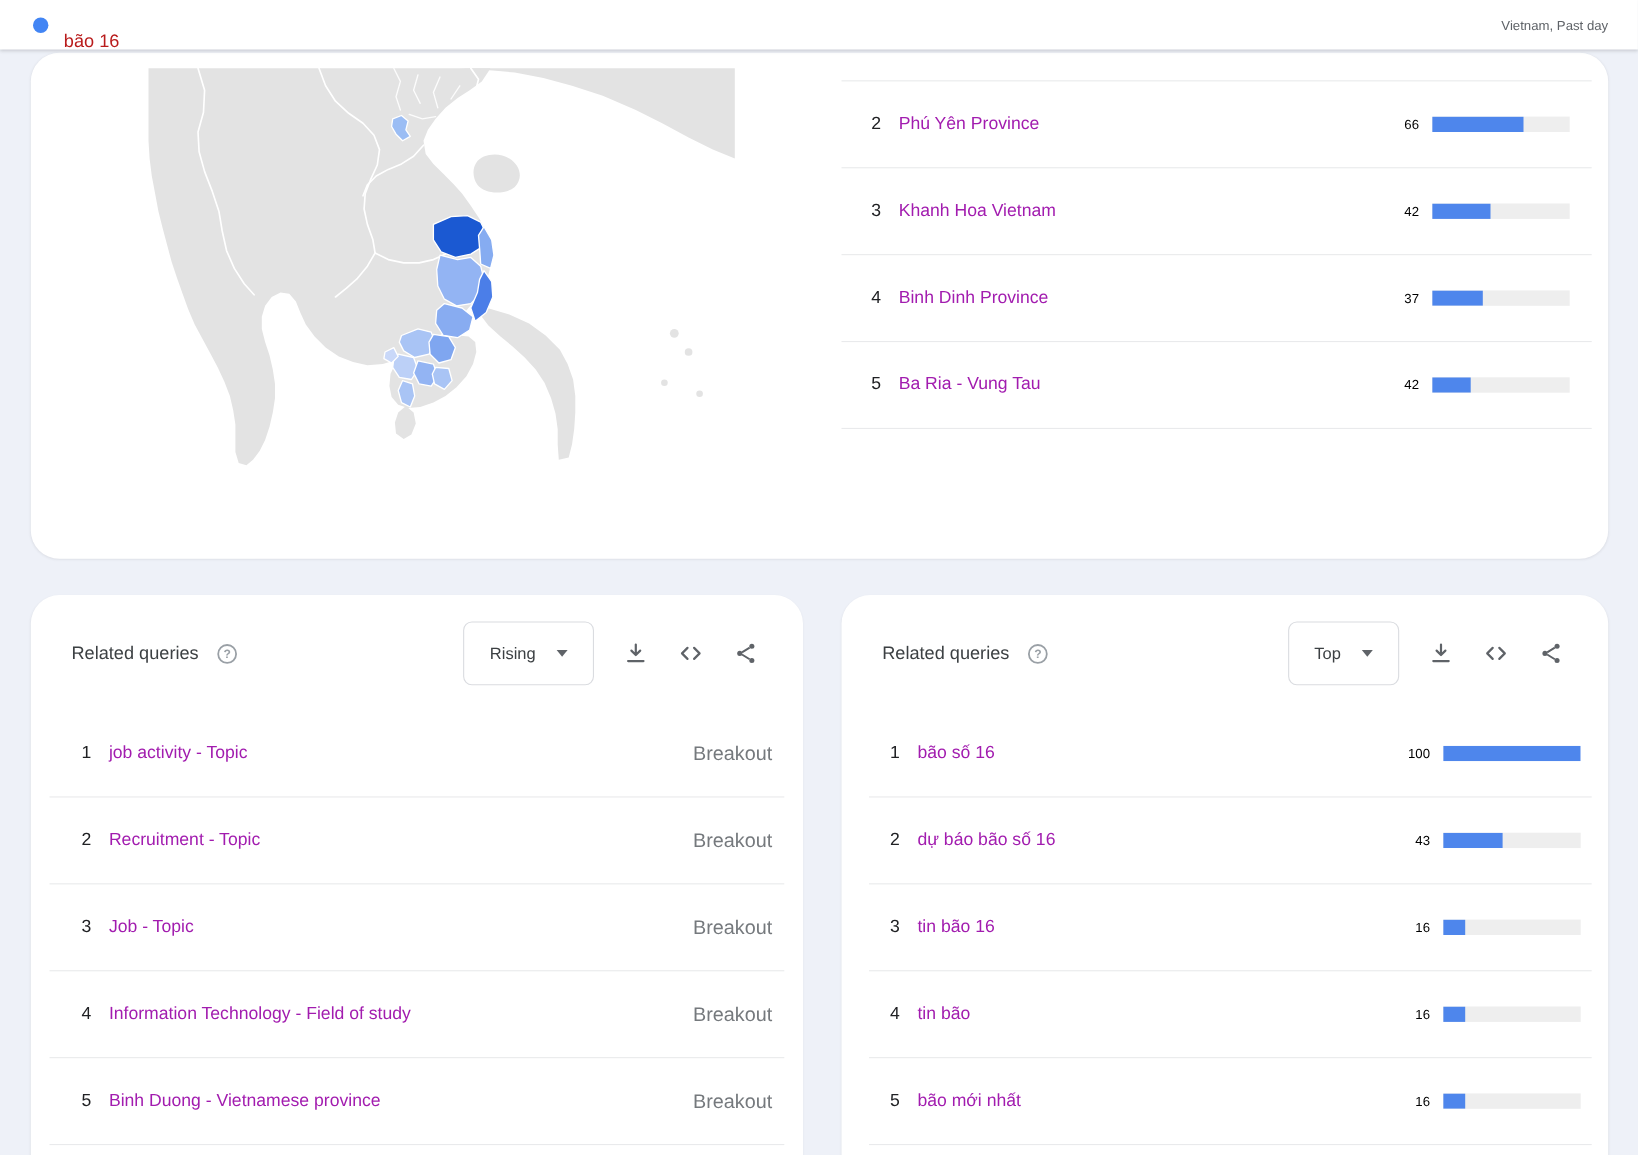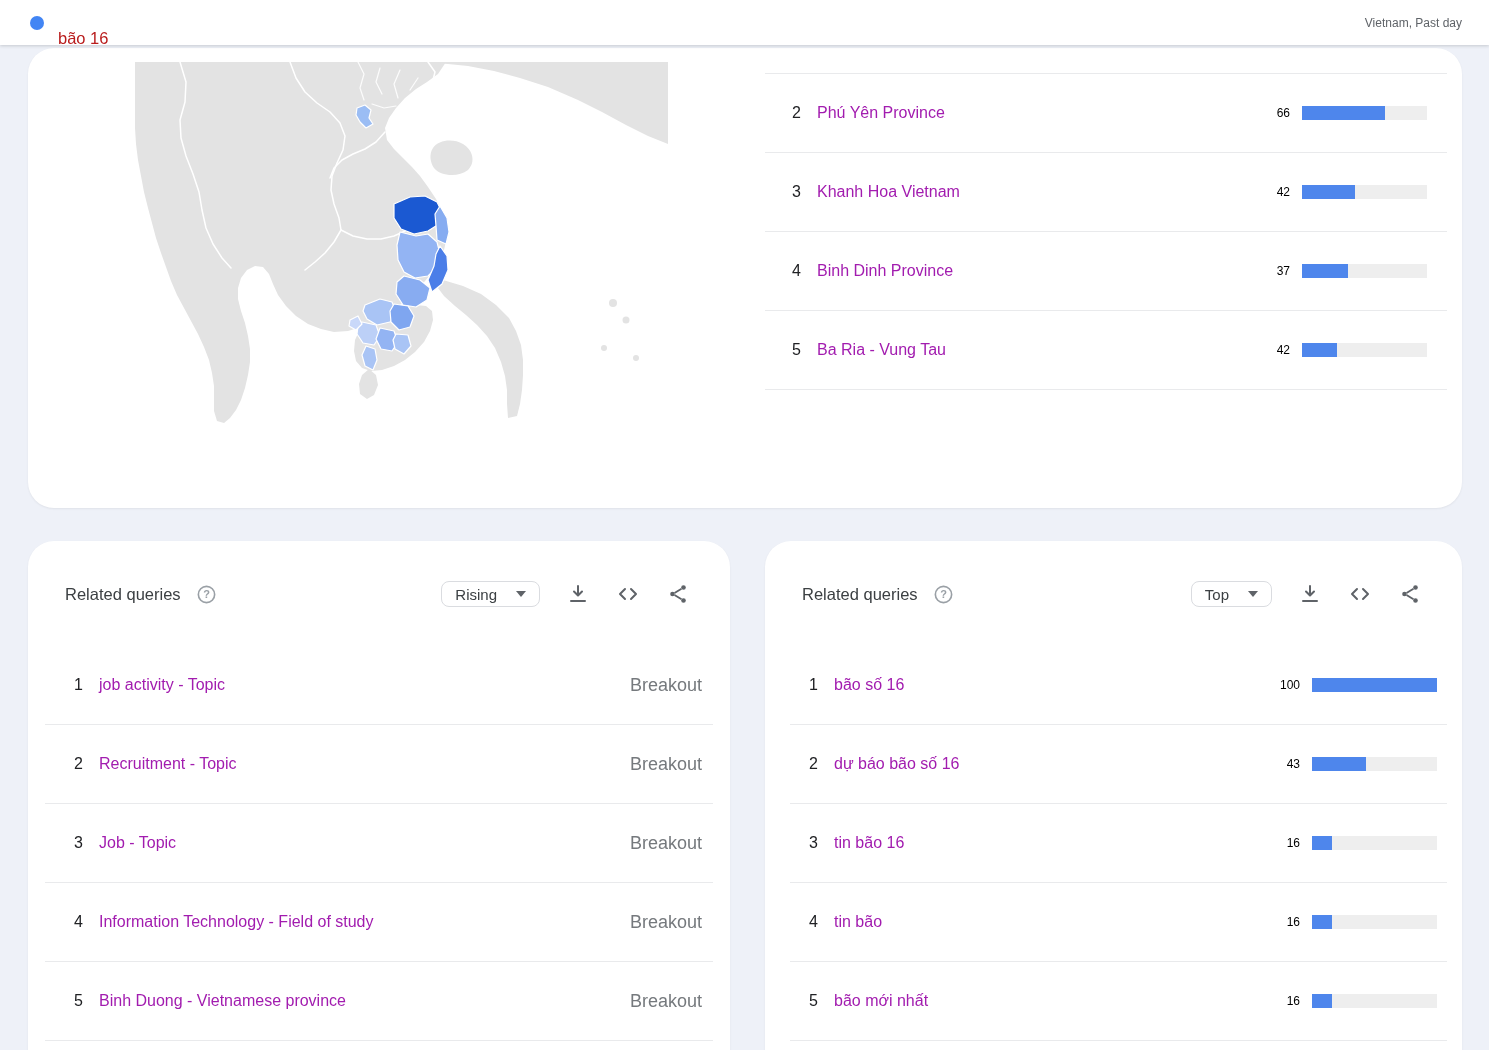--- a/index.html
+++ b/index.html
@@ -49,22 +49,22 @@
   .pag-btn { width:24px; height:24px; cursor:pointer; }
   .pag-btn svg { width:24px; height:24px; }
   
   .widget-head {
     position:absolute; left:0; top:31px; width:100%; height:44px;
     display:flex; align-items:center; padding:0 40px 0 37px;
   }
   .widget-title { font-size:16.5px; color:#3c4043; white-space:nowrap; }
   .help { width:23px; height:23px; margin-left:14px; flex:none; cursor:pointer; }
   .dropdown {
-    margin-left:auto; height:26px; border:1px solid #dadce0; border-radius:8px;
-    display:flex; align-items:center; padding:0 13px; cursor:pointer; background:#fff;
+    margin-left:auto; height:58px; border:1px solid #dadce0; border-radius:8px;
+    display:flex; align-items:center; padding:0 23px; cursor:pointer; background:#fff;
   }
   .dropdown-label { font-size:15px; color:#3c4043; }
   .caret { width:0; height:0; border-left:5px solid transparent; border-right:5px solid transparent; border-top:6px solid #5f6368; margin-left:19px; }
   .tool-btn { width:24px; height:24px; margin-left:26px; flex:none; cursor:pointer; }
   .tool-btn svg { width:24px; height:24px; }
   
   .bottom-list { left:17px; top:105px; width:668px; }
   .bottom-list .row { border-bottom:1px solid #e9eaec; padding:0 11px 0 25px; }
   .card-right .bottom-list { left:25px; width:657px; }
   .card-right .bottom-list .row { padding:0 10px 0 15px; }

